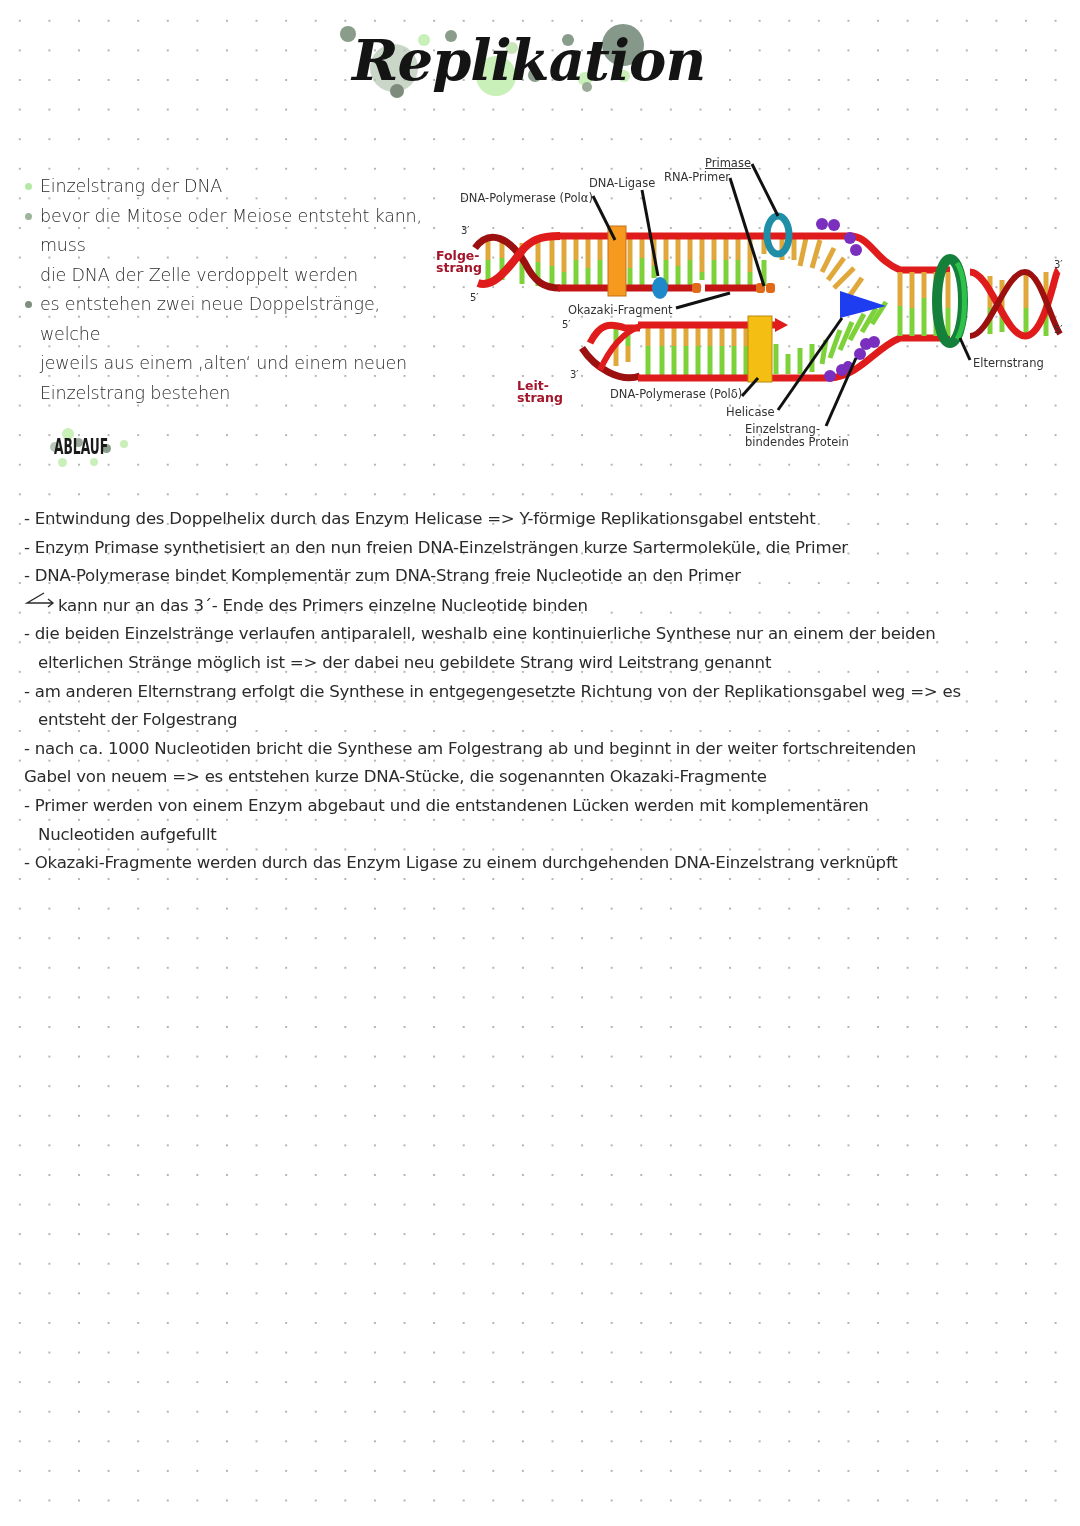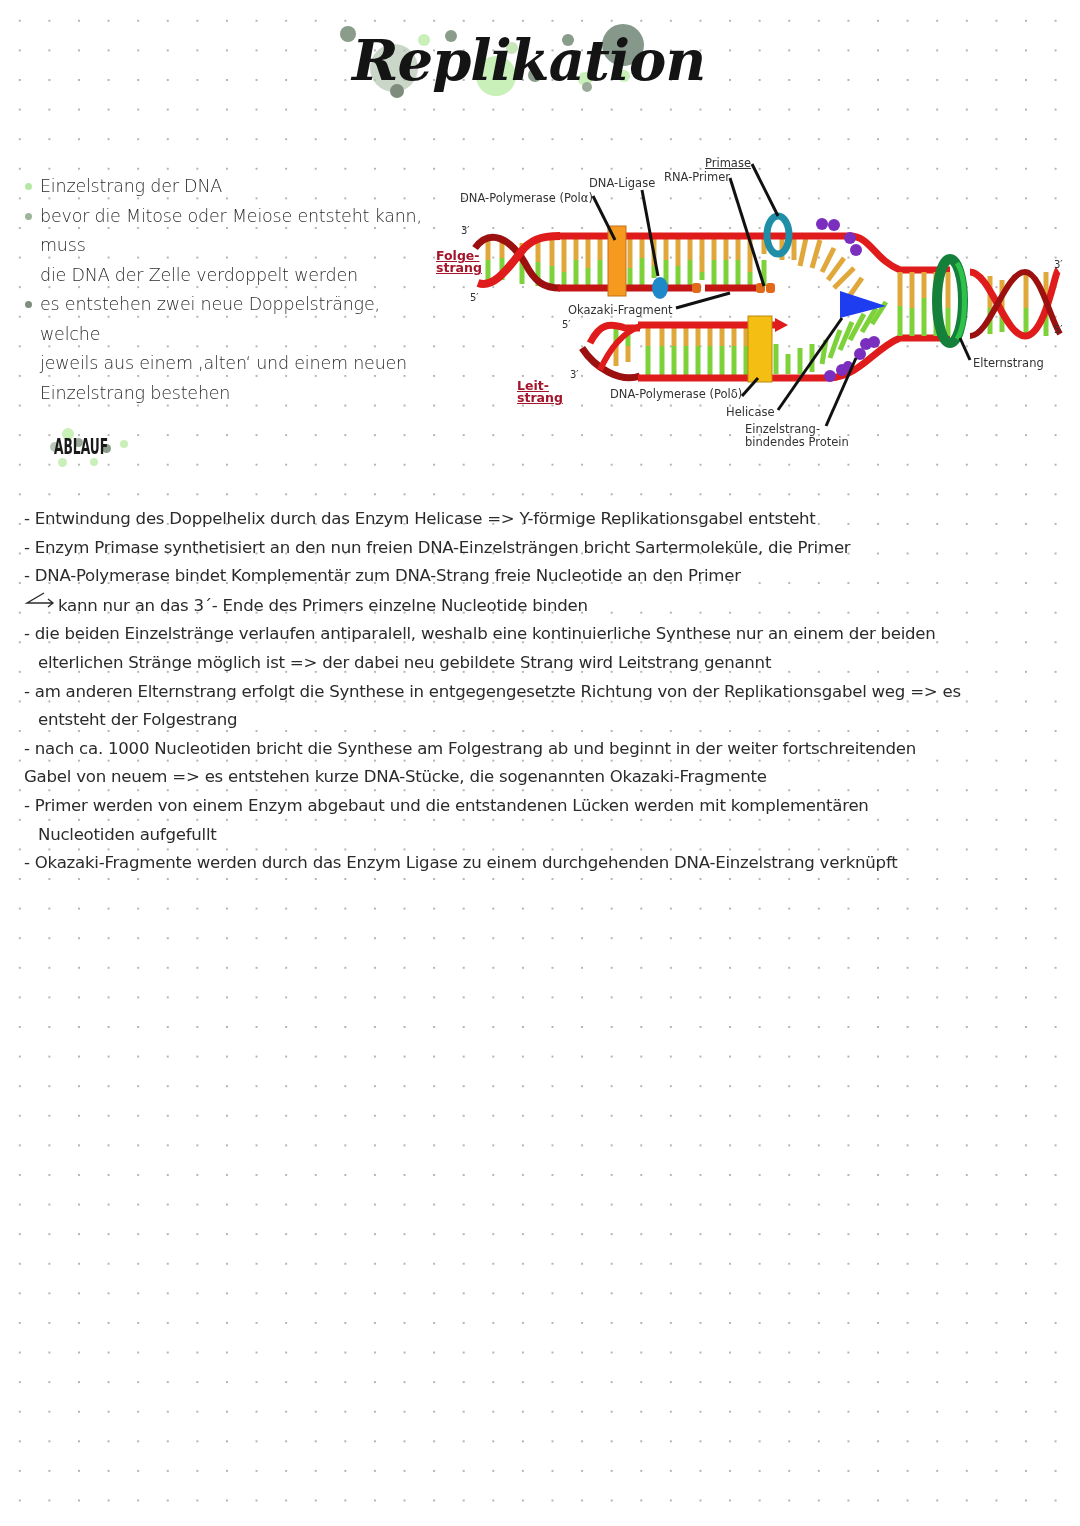--- a/index.html
+++ b/index.html
@@ -30,21 +30,21 @@
   #ablauf-text { position:absolute; left:10px; top:6px; font-family:"DejaVu Sans Condensed","DejaVu Sans",sans-serif; font-size:22px; font-weight:bold; letter-spacing:0px; color:#1a1a1a; transform:scaleX(0.62); transform-origin:left; }
   
   #steps { left:24px; top:505px; width:900px; }
   .step-line { font-size:16.6px; line-height:28.6px; color:#2b2b2b; white-space:nowrap; letter-spacing:-0.25px; }
   .step-line.indent { padding-left:14px; }
   .step-line.arrow-line { padding-left:0px; }
   .arrow-glyph { display:inline-block; width:34px; font-size:16px; }
   
   #diagram { left:430px; top:148px; width:640px; height:310px; }
   .lbl { position:absolute; font-family:"DejaVu Sans", sans-serif; font-size:11.5px; color:#333; white-space:nowrap; }
-  .lbl-red { position:absolute; font-family:"DejaVu Sans", sans-serif; font-size:12.5px; font-weight:bold; color:#a3152a; line-height:12px; white-space:nowrap;text-decoration:underline; }
+  .lbl-red { position:absolute; font-family:"DejaVu Sans", sans-serif; font-size:12.5px; font-weight:bold; color:#a3152a; line-height:12px; white-space:nowrap; }
 </style>
 </head>
 <body>
 
 <div id="title-wrap" class="abs">
   <div class="blob" style="left:10px;top:14px;width:16px;height:16px;background:#8a9c8a;"></div>
   <div class="blob" style="left:40px;top:32px;width:48px;height:48px;background:#b4c6b0;opacity:.7;"></div>
   <div class="blob" style="left:60px;top:72px;width:14px;height:14px;background:#7d8c7d;"></div>
   <div class="blob" style="left:88px;top:22px;width:12px;height:12px;background:#c8f0b8;"></div>
   <div class="blob" style="left:115px;top:18px;width:12px;height:12px;background:#8a9c8a;"></div>
@@ -292,21 +292,21 @@
   <div class="blob" style="left:30px;top:10px;width:9px;height:9px;background:#9aab9a;"></div>
   <div class="blob" style="left:58px;top:16px;width:9px;height:9px;background:#8a9c8a;"></div>
   <div class="blob" style="left:76px;top:12px;width:8px;height:8px;background:#c8f0b8;"></div>
   <div class="blob" style="left:14px;top:30px;width:9px;height:9px;background:#c8f0b8;"></div>
   <div class="blob" style="left:46px;top:30px;width:8px;height:8px;background:#c8f0b8;"></div>
   <div id="ablauf-text">ABLAUF</div>
 </div>
 
 <div id="steps" class="abs">
   <div class="step-line">- Entwindung des Doppelhelix durch das Enzym Helicase =&gt; Y-förmige Replikationsgabel entsteht</div>
-  <div class="step-line">- Enzym Primase synthetisiert an den nun freien DNA-Einzelsträngen bricht Sartermoleküle, die Primer</div>
+  <div class="step-line">- Enzym Primase synthetisiert an den nun freien DNA-Einzelsträngen kurze Sartermoleküle, die Primer</div>
   <div class="step-line">- DNA-Polymerase bindet Komplementär zum DNA-Strang freie Nucleotide an den Primer</div>
   <div class="step-line arrow-line">
     <span class="arrow-glyph">
       <svg width="32" height="20" viewBox="0 0 32 20">
           <path d="M20,2 L3,12 L28,12 M24,8 L29,12 L24,16" stroke="#2b2b2b" stroke-width="1.4" fill="none"></path>
         </svg>
     </span><span>kann nur an das 3´- Ende des Primers einzelne Nucleotide binden</span>
   </div>
   <div class="step-line">- die beiden Einzelstränge verlaufen antiparalell, weshalb eine kontinuierliche Synthese nur an einem der beiden</div>
   <div class="step-line indent">elterlichen Stränge möglich ist =&gt; der dabei neu gebildete Strang wird Leitstrang genannt</div>

